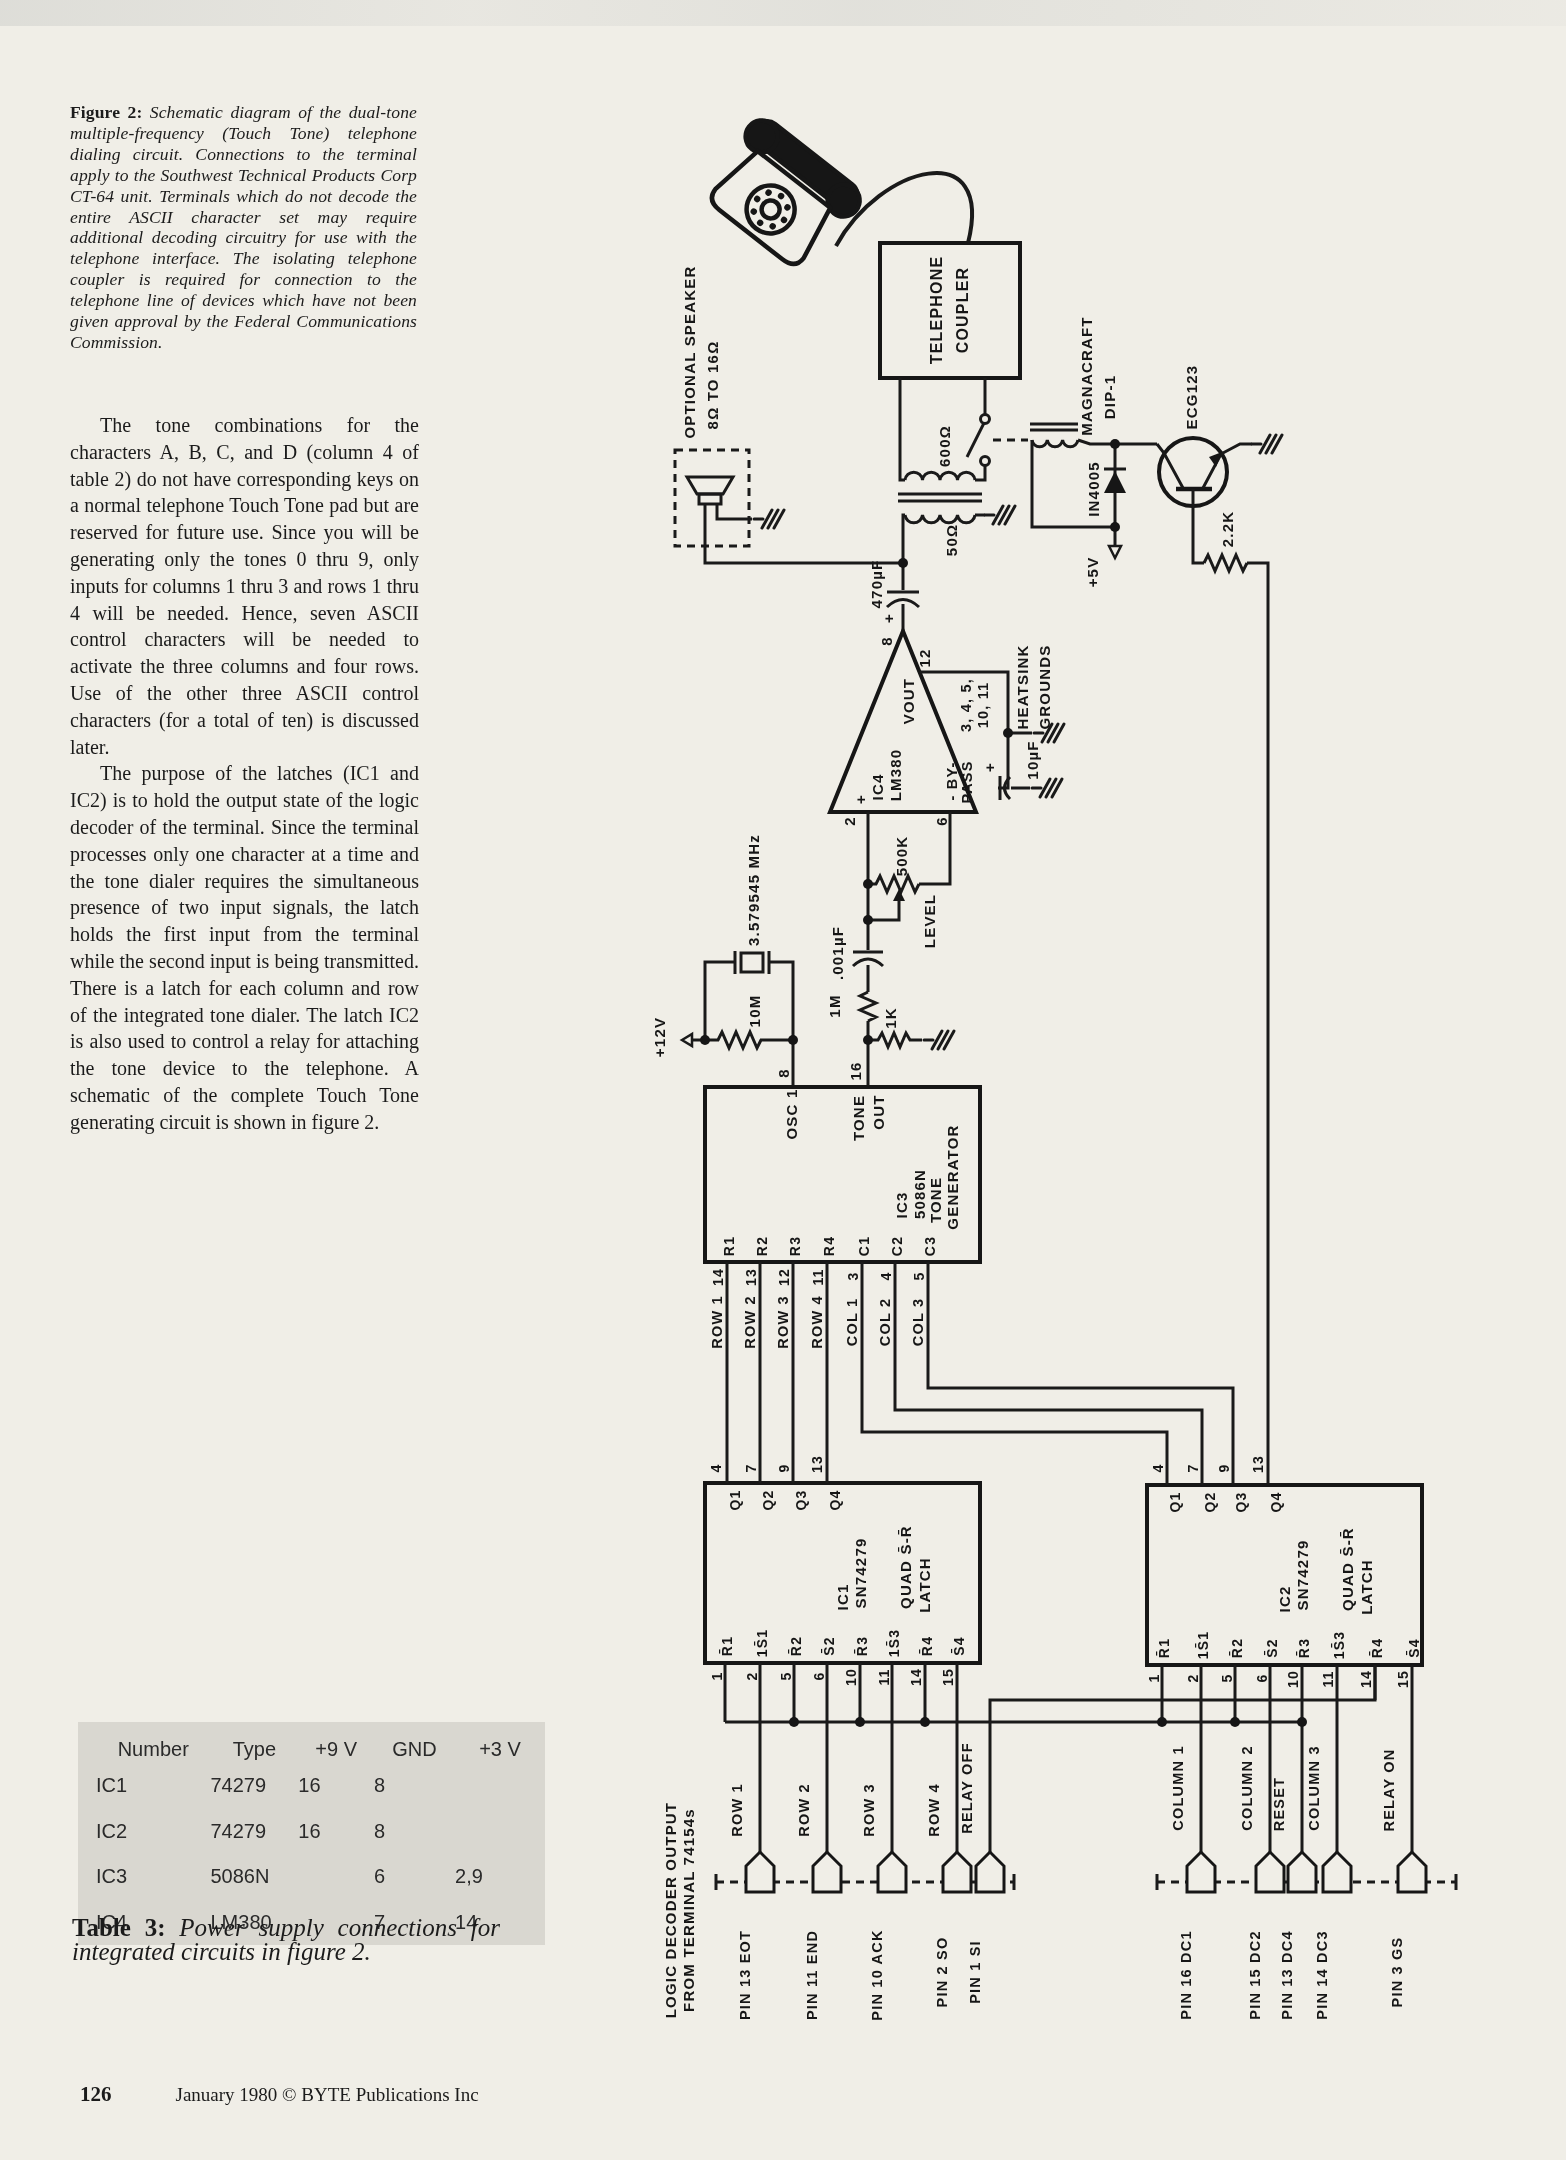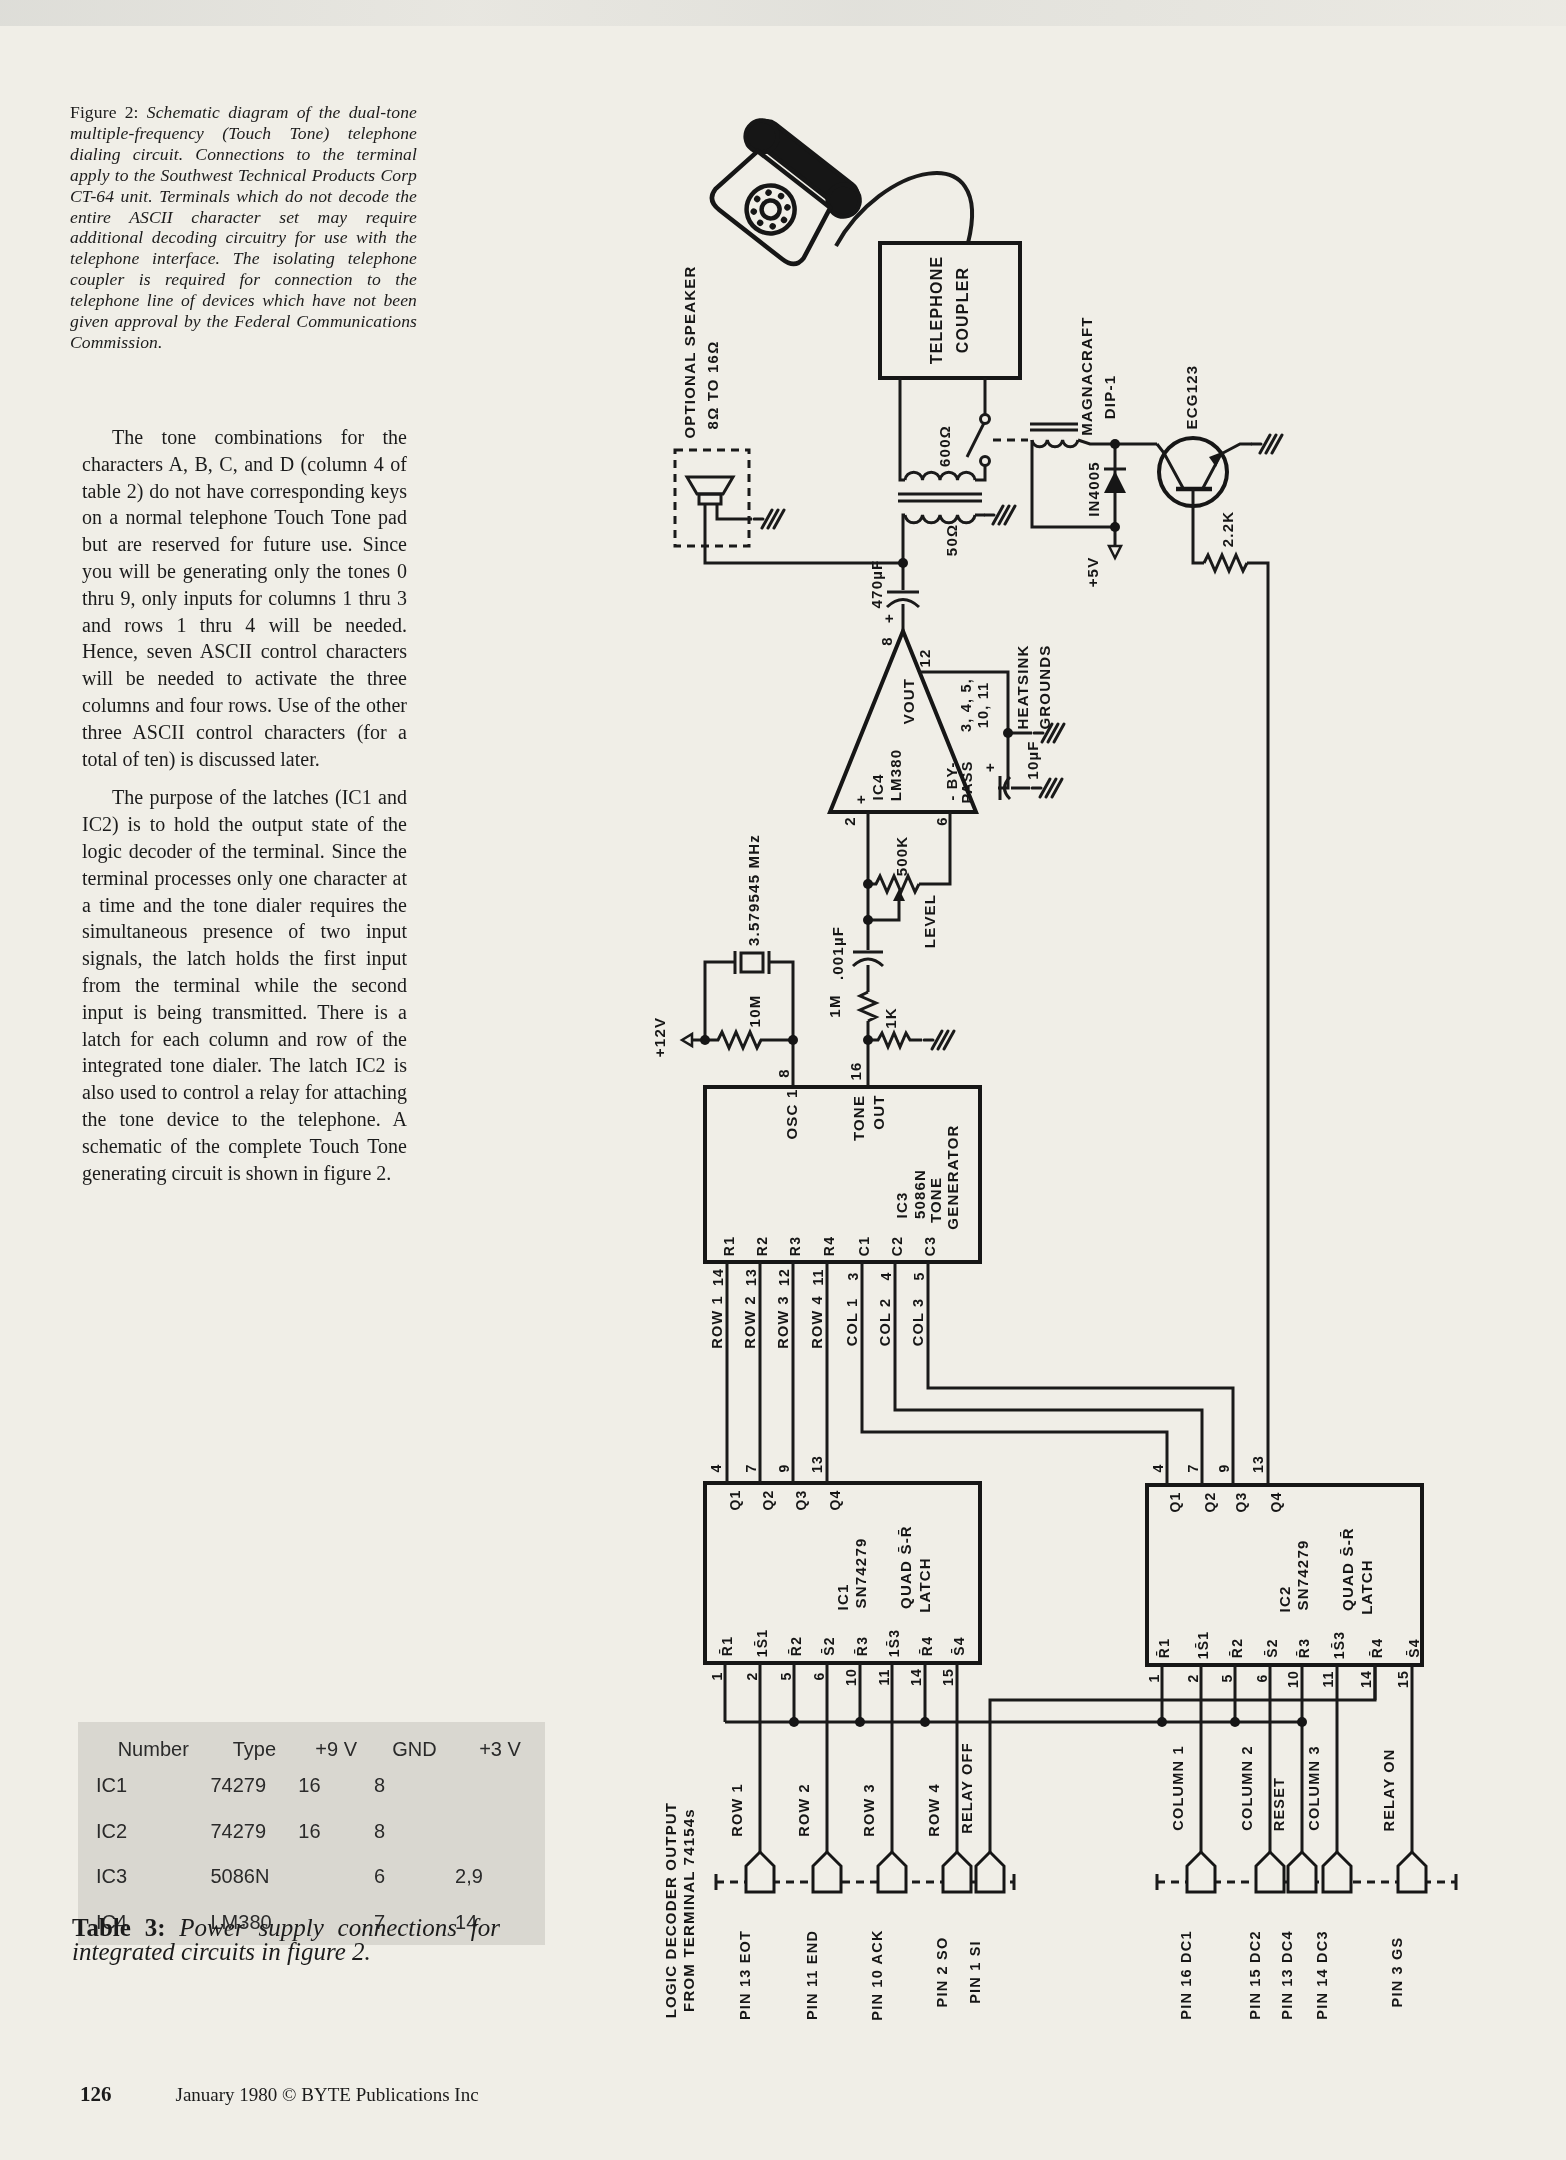--- a/index.html
+++ b/index.html
@@ -2,24 +2,24 @@
 <html><head>
 <meta charset="utf-8">
 <style>
   html,body{margin:0;padding:0}
   body{width:1566px;height:2160px;position:relative;background:#f0eee7;color:#1b1b1b;
        font-family:"Liberation Serif",serif;overflow:hidden}
   .smudge-top{position:absolute;left:0;top:0;width:1566px;height:26px;
        background:linear-gradient(90deg,#b9bcba55,#d8d8d455 30%,#c4c6c355 55%,#d8d8d433);}
   .caption{position:absolute;left:70px;top:102px;width:347px;font-size:17.6px;
        line-height:20.9px;font-style:italic;text-align:justify;letter-spacing:.1px}
-  .caption .cap-label{font-style:normal;font-weight:normal}
+  .caption .cap-label{font-style:normal;font-weight:bold}
   .body-col{position:absolute;left:70px;top:412px;width:349px;font-size:20px;
        line-height:26.8px;text-align:justify}
-  .body-col p{margin:12px;text-indent:30px}
+  .body-col p{margin:0;text-indent:30px}
   .power-table{position:absolute;left:78px;top:1722px;width:467px;height:223px;
        background:#d9d7d0;font-family:"Liberation Sans",sans-serif;font-size:20px;
        border-collapse:collapse;color:#2a2a2a}
   .power-table th{font-weight:normal;text-align:center;padding:16px 0 2px 0}
   .power-table td{padding:7px 0 7px 0}
   .power-table .c0{width:118px;padding-left:18px}
   .power-table .c1{width:90px}.power-table .c2{width:80px}
   .power-table .c3{width:84px}.power-table .c4{width:95px}
   .tbl-caption{position:absolute;left:72px;top:1916px;width:428px;font-size:25px;
        line-height:24px;font-style:italic;text-align:justify}

